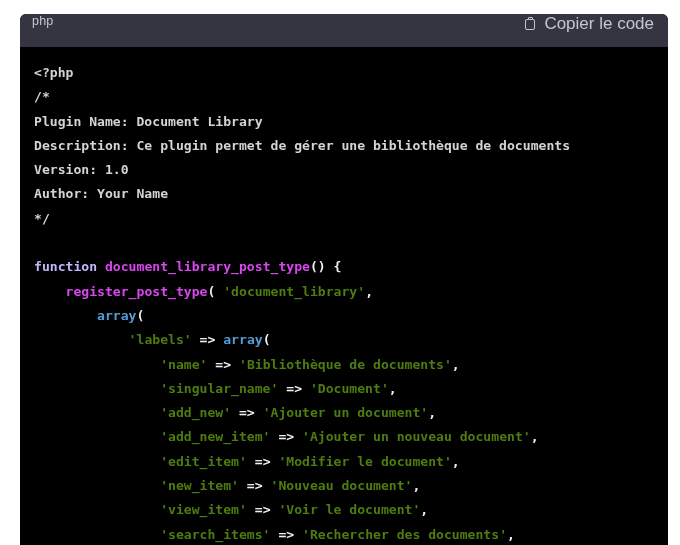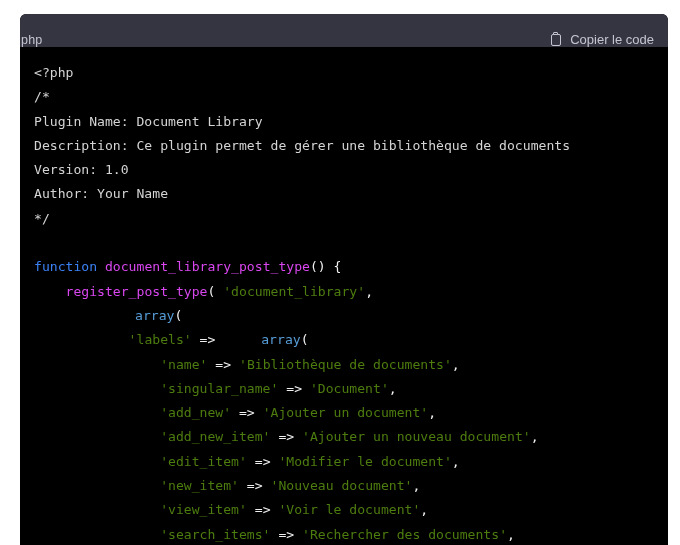--- a/index.html
+++ b/index.html
@@ -22,41 +22,41 @@
     height: 545px;
     border-radius: 6px 6px 0 0;
     overflow: hidden;
     background: #000000;
   }
 
   .code-header {
     height: 33px;
     background: #343541;
     display: flex;
-    align-items: flex-end;
+    align-items: flex-start;
     justify-content: space-between;
-    padding: 0 14px 0 1px;
+    padding: 0 14px 0 12px;
     box-sizing: border-box;
     border-radius: 6px 6px 0 0;
   }
 
   .lang-label {
     color: #c5c5d2;
     font-family: "Liberation Sans", sans-serif;
     font-size: 12.5px;
     letter-spacing: 0.2px;
   }
 
   .copy-button {
     display: flex;
     align-items: center;
     gap: 7px;
     color: #c5c5d2;
     font-family: "Liberation Sans", sans-serif;
-    font-size: 13px;
+    font-size: 17px;
     cursor: pointer;
     user-select: none;
   }
 
   .copy-icon {
     display: inline-block;
     width: 13px;
     height: 15px;
     position: relative;
   }
@@ -94,26 +94,26 @@
     margin: 0;
     padding: 0 14px;
     font-family: "DejaVu Sans Mono", "Liberation Mono", monospace;
     font-size: 13.1px;
     line-height: 24.3px;
     color: #d4d4d4;
     white-space: pre;
     tab-size: 4;
   }
 
-  .ln { display: block; height: 24.3px; }
+  .ln { display: block; height: 24.3px; font-weight: bold; }
 
   .tok-comment  { color: #d4d4d4; }
-  .tok-keyword  { color: #3b82f6; }
+  .tok-keyword  { color: #c4b5fd; }
   .tok-function { color: #d946ef; }
-  .tok-builtin  { color: #569cd6; margin-left: 38px; }
+  .tok-builtin  { color: #569cd6; }
   .tok-string   { color: #4d7c0f; }
   .tok-punct    { color: #f0f0f0; }
   .tok-op       { color: #f0f0f0; }
   .tok-tag      { color: #d4d4d4; }
 </style>
 </head>
 <body>
 
 <div class="code-block">
 

